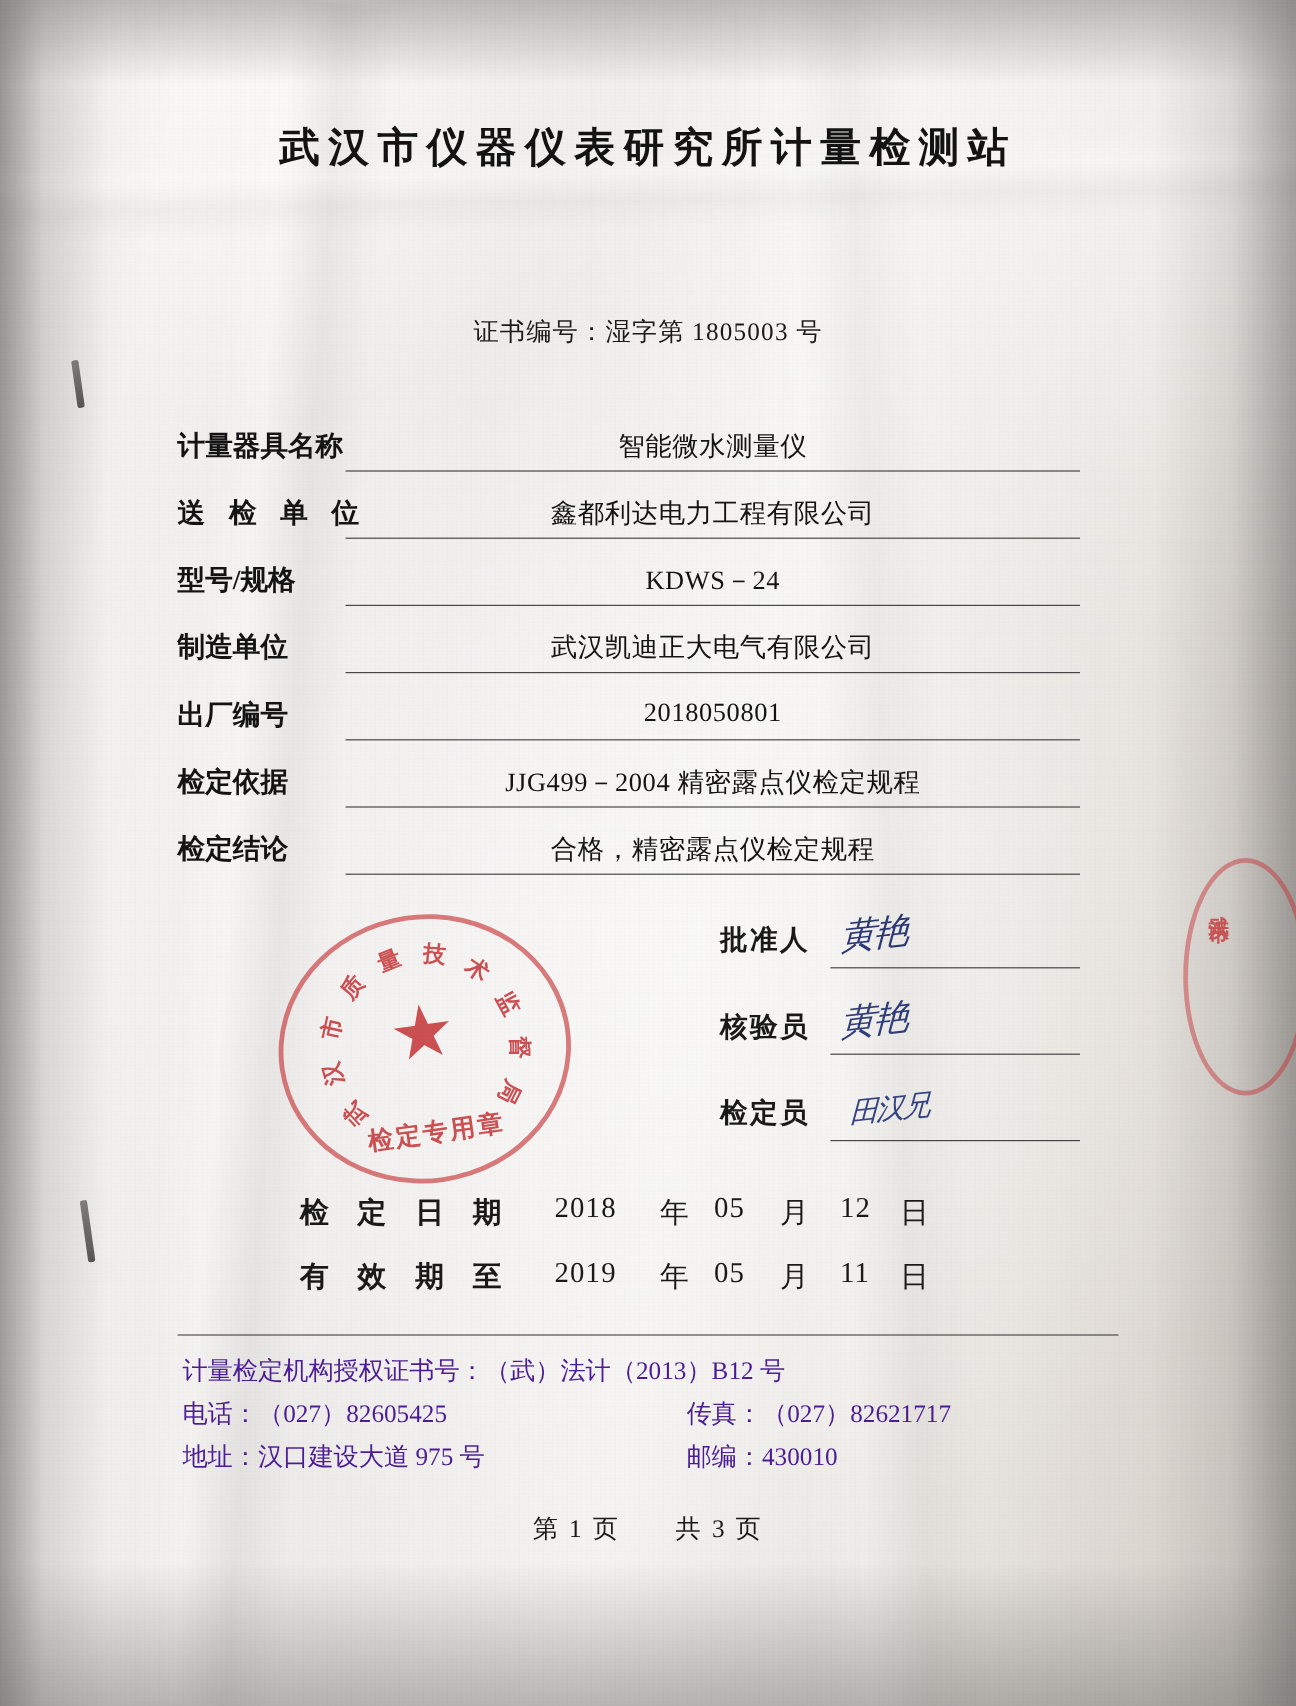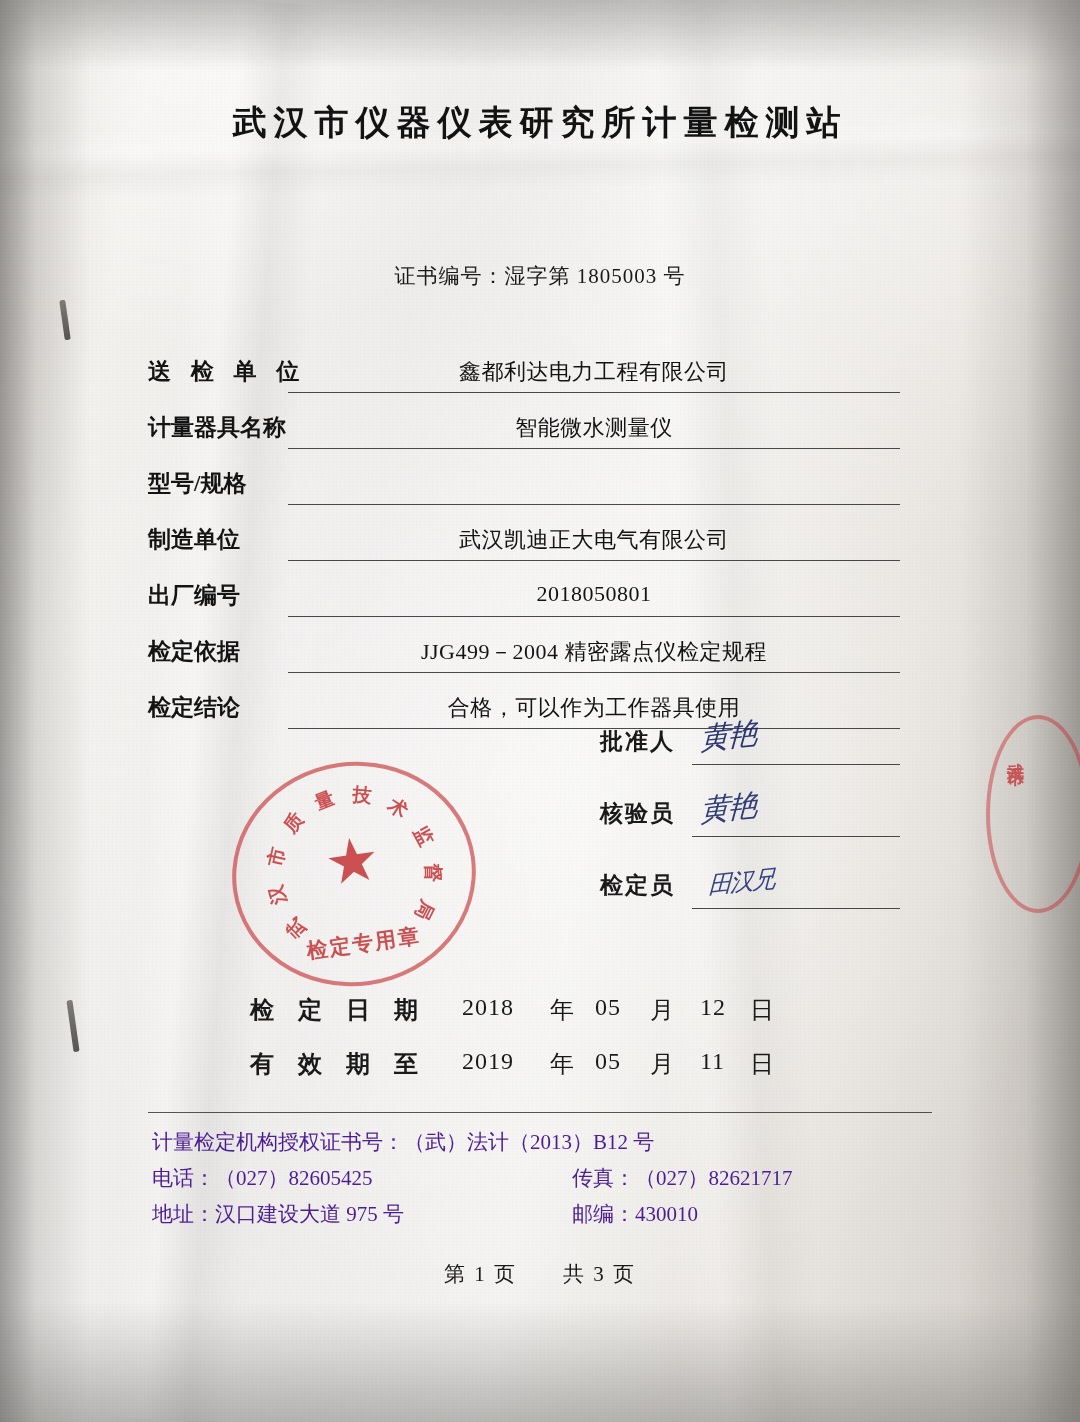--- a/index.html
+++ b/index.html
@@ -135,21 +135,21 @@
     top: 9px;
     text-align: center;
     font-size: 22px;
     color: #141414;
     letter-spacing: .5px;
   }
 
   
   .sign-block {
     position: absolute;
-    top: 720px;
+    top: 762px;
     left: 600px;
     width: 300px;
   }
   .sign-row {
     position: relative;
     height: 72px;
   }
   .sign-label {
     position: absolute;
     left: 0;
@@ -325,33 +325,34 @@
   <div class="staple s2"></div>
 
   <div class="content">
 
     <div class="org-title">武汉市仪器仪表研究所计量检测站</div>
     <div class="cert-no">证书编号：湿字第 1805003 号</div>
 
     <div class="fields">
 
       <div class="field-row">
+        <div class="field-label">计量器具名称</div>
+        <div class="field-value">智能微水测量仪</div>
+        <div class="field-line"></div>
+      </div>
+
+      <div class="field-row">
         <div class="field-label spaced">送 检 单 位</div>
         <div class="field-value">鑫都利达电力工程有限公司</div>
         <div class="field-line"></div>
       </div>
 
       <div class="field-row">
-        <div class="field-label">计量器具名称</div>
-        <div class="field-value">智能微水测量仪</div>
-        <div class="field-line"></div>
-      </div>
-
-      <div class="field-row">
         <div class="field-label">型号/规格</div>
+        <div class="field-value">KDWS－24</div>
         <div class="field-line"></div>
       </div>
 
       <div class="field-row">
         <div class="field-label">制造单位</div>
         <div class="field-value">武汉凯迪正大电气有限公司</div>
         <div class="field-line"></div>
       </div>
 
       <div class="field-row">
@@ -361,21 +362,21 @@
       </div>
 
       <div class="field-row">
         <div class="field-label">检定依据</div>
         <div class="field-value">JJG499－2004 精密露点仪检定规程</div>
         <div class="field-line"></div>
       </div>
 
       <div class="field-row">
         <div class="field-label">检定结论</div>
-        <div class="field-value">合格，可以作为工作器具使用</div>
+        <div class="field-value">合格，精密露点仪检定规程</div>
         <div class="field-line"></div>
       </div>
 
     </div>
 
     <div class="seal">
       <div class="ring-text" id="sealRing">
           <span style="transform: rotate(-125deg) translate(-50%, -92px);">武</span>
           <span style="transform: rotate(-97.2222deg) translate(-50%, -92px);">汉</span>
           <span style="transform: rotate(-69.4444deg) translate(-50%, -92px);">市</span>

